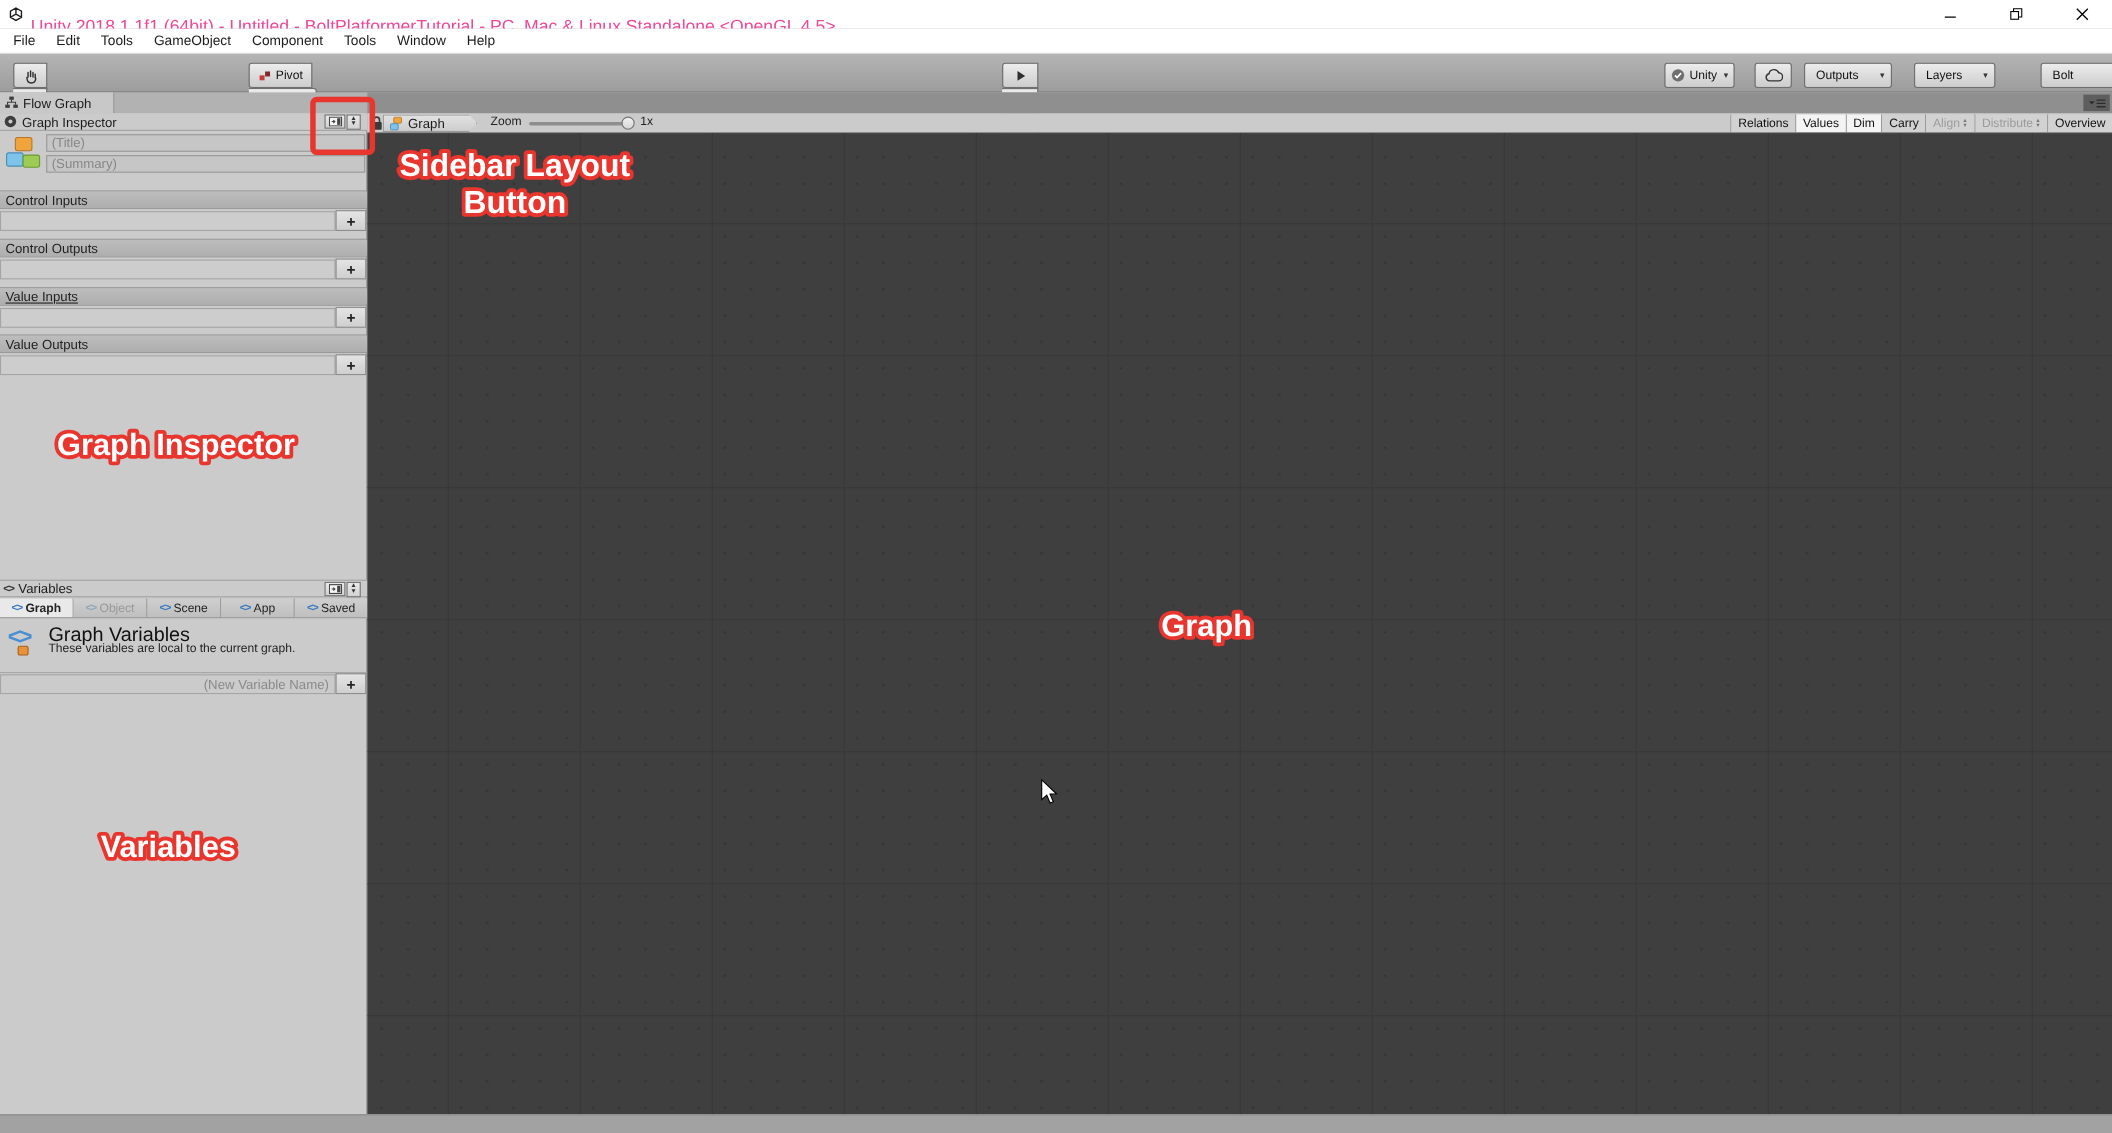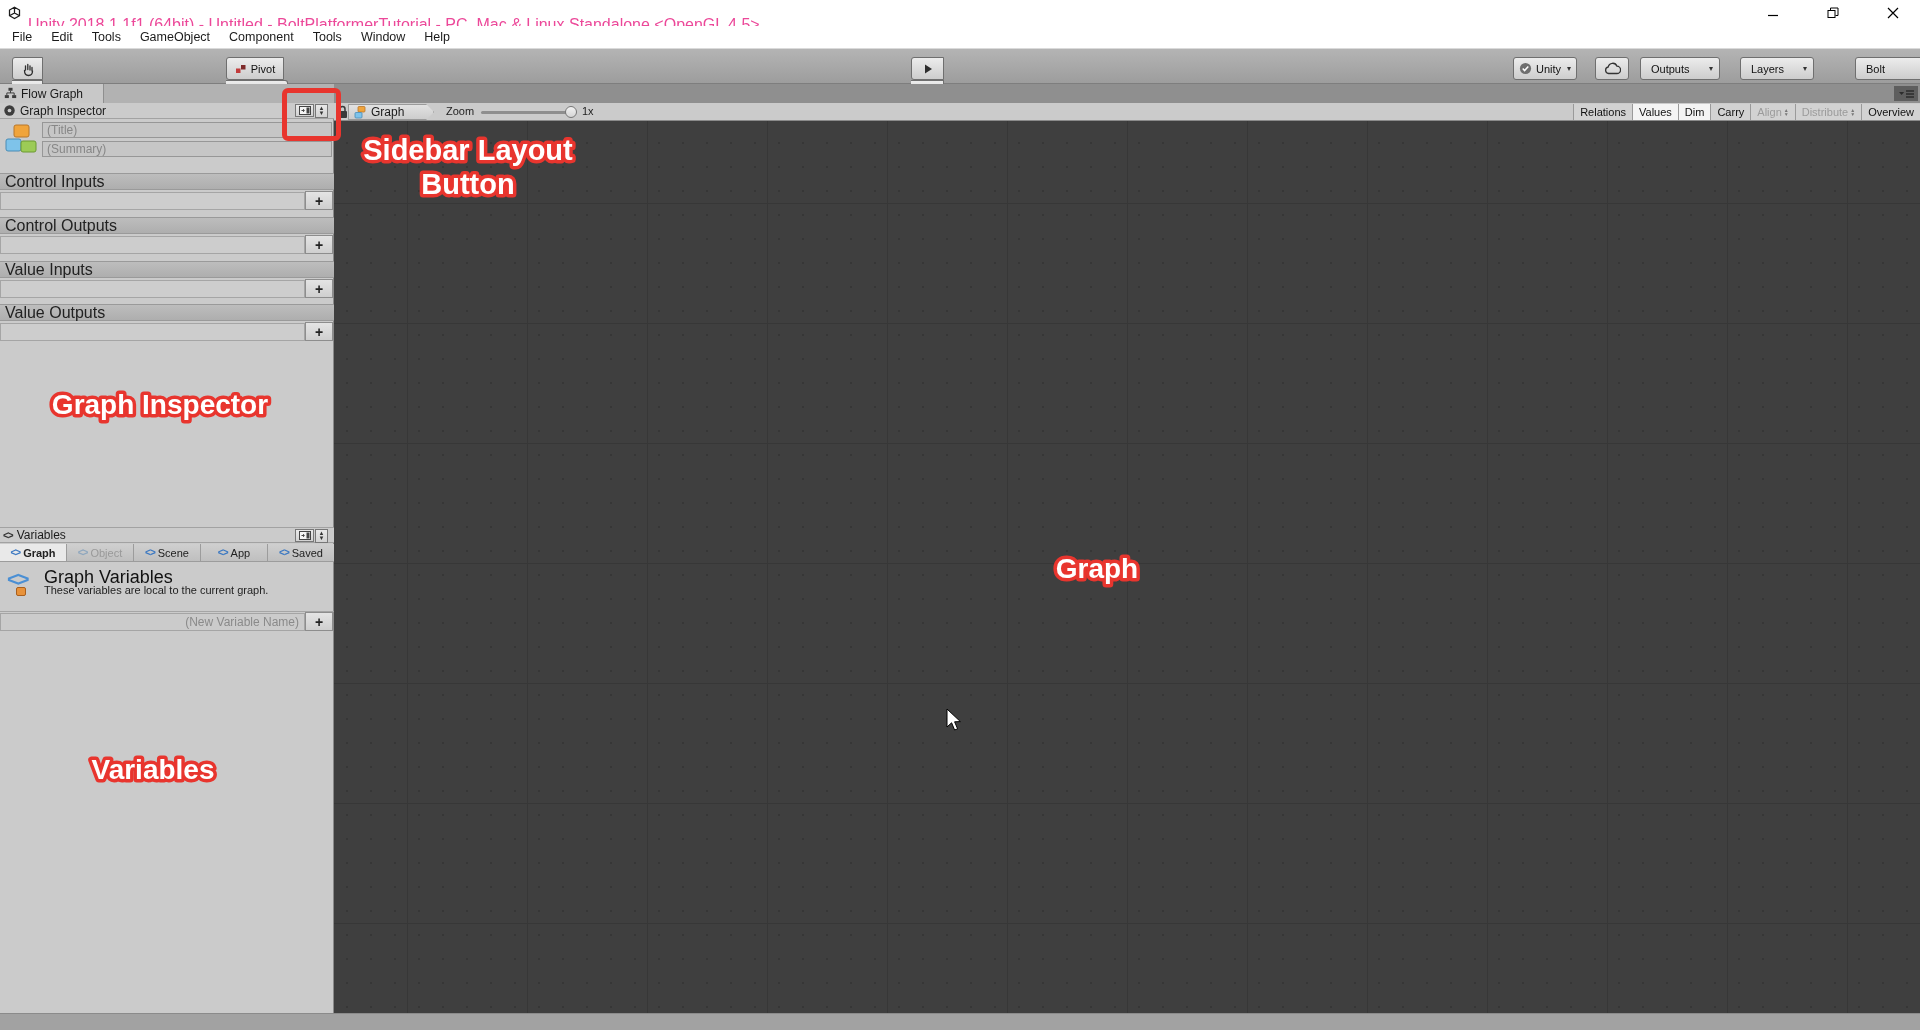--- a/index.html
+++ b/index.html
@@ -32,21 +32,21 @@
   .flowtab { position:absolute; left:0; top:0; width:104px; height:19px; background:#c8c8c8; border-right:1px solid #8f8f8f; display:flex; align-items:center; padding-left:4px; gap:4px; font-size:12px; }
   .tabmenu { position:absolute; right:2px; top:2px; width:24px; height:15px; background:#5e5e5e; display:flex; align-items:center; justify-content:center; }
 
   
   .sidebar { left:0; top:103px; width:334px; height:910px; background:#cbcbcb; border-right:1px solid #8a8a8a; }
   .panelhdr { position:absolute; left:0; width:334px; height:16px; background:#cbcbcb; border-bottom:1px solid #a2a2a2; display:flex; align-items:center; padding-left:3px; gap:4px; font-size:12px; }
   .hdrbtns { position:absolute; right:6px; top:1px; display:flex; gap:1px; }
   .laybtn { width:19px; height:13px; background:linear-gradient(#e9e9e9,#d2d2d2); border:1px solid #777; display:flex; align-items:center; justify-content:center; }
   .spinner { width:13px; height:14px; background:linear-gradient(#e9e9e9,#d2d2d2); border:1px solid #777; display:flex; flex-direction:column; align-items:center; justify-content:center; line-height:5px; font-size:6px; color:#333; }
   .field { background:#c6c6c6; border:1px solid #979797; height:16px; display:flex; align-items:center; padding:0 4px; color:#878787; font-size:12px; }
-  .sechdr { position:absolute; left:0; width:334px; height:17px; background:linear-gradient(#bdbdbd,#aeaeae); border-top:1px solid #9a9a9a; border-bottom:1px solid #9a9a9a; display:flex; align-items:center; padding-left:5px; font-size:16px; color:#222;text-align:right; }
+  .sechdr { position:absolute; left:0; width:334px; height:17px; background:linear-gradient(#bdbdbd,#aeaeae); border-top:1px solid #9a9a9a; border-bottom:1px solid #9a9a9a; display:flex; align-items:center; padding-left:5px; font-size:12px; color:#222;text-align:right; }
   .addrow { position:absolute; left:0; width:334px; height:20px; }
   .addrow .slot { position:absolute; left:0; top:1px; right:29px; height:18px; background:#cdcdcd; border:1px solid #a5a5a5; }
   .plusbtn { position:absolute; right:1px; top:0; width:28px; height:19px; background:linear-gradient(#e4e4e4,#cfcfcf); border:1px solid #8d8d8d; display:flex; align-items:center; justify-content:center; font-size:14px; font-weight:bold; color:#222; }
   .vtabs { position:absolute; left:0; width:334px; height:18px; display:flex; border-bottom:1px solid #9c9c9c; background:#b9b9b9; }
   .vtab { flex:1; border-right:1px solid #9c9c9c; display:flex; align-items:center; justify-content:center; gap:3px; font-size:11px; background:linear-gradient(#cfcfcf,#bfbfbf); color:#222; }
   .vtab.active { background:#e9e9e9; font-weight:bold; }
   .vtab.disabled { color:#999; }
   .angle-ico { font-weight:bold; color:#3b78c2; font-size:10px; letter-spacing:-1px; }
   .angle-ico::before { content:"<>"; }
   .bigangle { position:relative; width:34px; height:34px; }
@@ -334,21 +334,21 @@
   <div class="sechdr" style="top:114px;">
       <span>Control Outputs</span>
     </div>
   <div class="addrow" style="top:132px;">
       <div class="slot"></div>
       <div class="plusbtn">
         <span>+</span>
       </div>
     </div>
 
-  <div class="sechdr" style="top:158px;">
+  <div class="sechdr" style="top:158px;text-decoration:underline;">
       <span>Value Inputs</span>
     </div>
   <div class="addrow" style="top:176px;">
       <div class="slot"></div>
       <div class="plusbtn">
         <span>+</span>
       </div>
     </div>
 
   <div class="sechdr" style="top:201px;">

